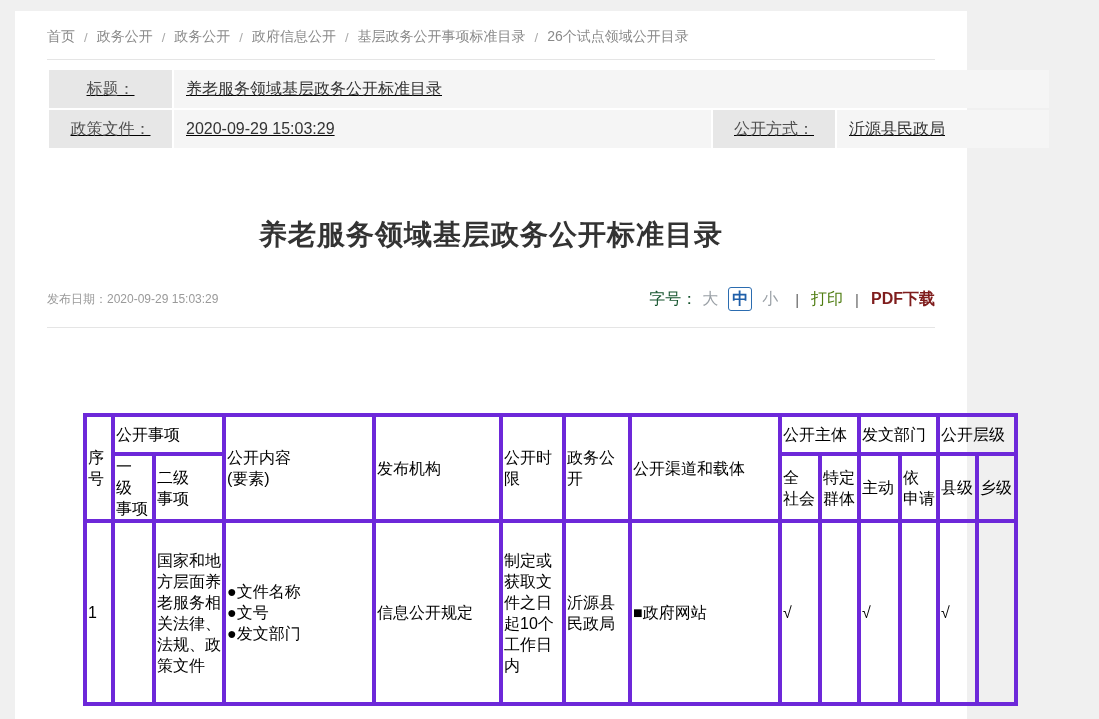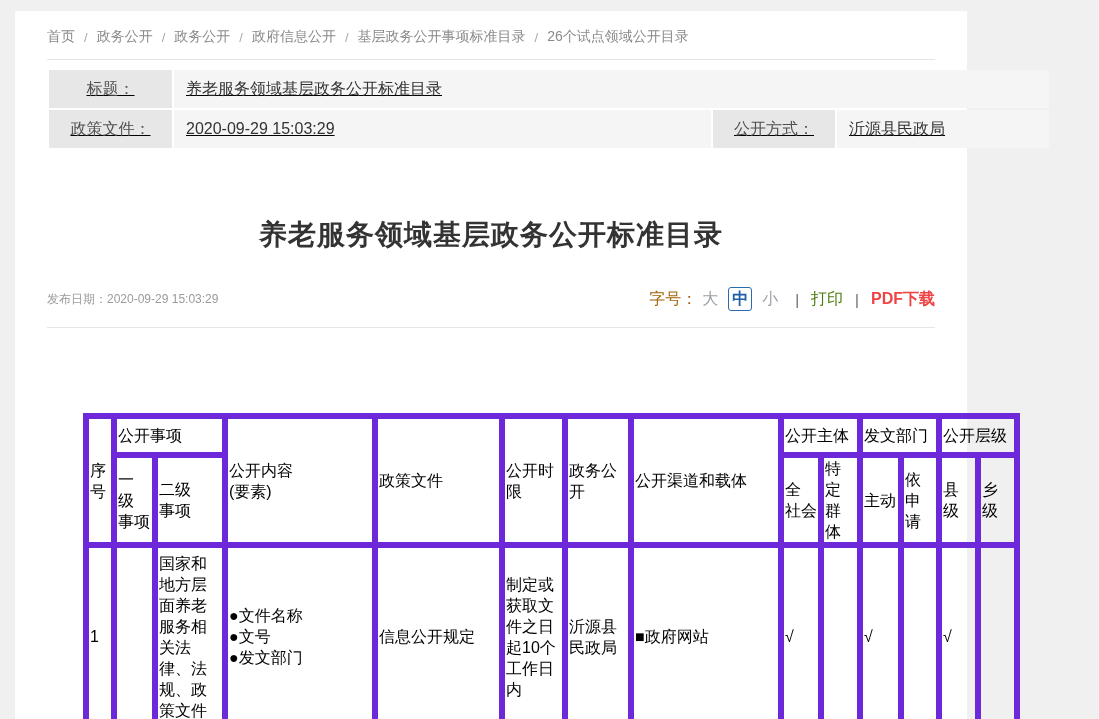--- a/index.html
+++ b/index.html
@@ -54,41 +54,41 @@
     font-size: 28px; font-weight: bold; color: #333;
     letter-spacing: 1px;
   }
   .article-meta {
     margin-top: 32px;
     display: flex; justify-content: space-between; align-items: center;
     height: 26px;
   }
   .pub-date { font-size: 12px; color: #9a9a9a; }
   .tools { display: flex; align-items: center; font-size: 16px; color: #333; }
-  .tools .fs-label { color: #a16207; }
+  .tools .fs-label { color: #14532d; }
   .tools .fs-opt { color: #9aa0a6; margin: 0 5px; cursor: pointer; }
   .tools .fs-opt.active {
     color: #1f5fa9; border: 1px solid #2b6cb0; border-radius: 3px;
     width: 24px; height: 24px; line-height: 22px; text-align: center;
     margin: 0 5px; font-weight: bold;
   }
   .tools .bar { color: #666; margin: 0 12px; font-size: 15px; }
   .tools .print { color: #4d7c0f; cursor: pointer; }
-  .tools .pdf { color: #ef4444; font-weight: bold; cursor: pointer; }
+  .tools .pdf { color: #7f1d1d; font-weight: bold; cursor: pointer; }
   .divider2 { border: none; border-top: 1px solid #e5e5e5; margin-top: 15px; }
 
   
   .catalog-wrap { margin-top: 85px; margin-left: 36px; }
   table.catalog {
     width: 931px; table-layout: fixed;
     border-collapse: collapse;
     font-size: 16px; color: #000; line-height: 21px;
   }
   table.catalog th, table.catalog td {
-    border: 6px solid #6d28d9;
+    border: 4px solid #6d28d9;
     font-weight: normal;
     text-align: left; vertical-align: middle;
     padding: 0 1px;
     white-space: pre-line;
     overflow: hidden;
   }
   tr.h1 { height: 39px; }
   tr.h2 { height: 66px; }
   tr.data-row { height: 183px; }
 </style>
@@ -167,21 +167,21 @@
           <col style="width:39px">
             <col style="width:39px">
         </colgroup>
         <thead>
           <tr class="h1">
             <th rowspan="2">序
 号</th>
             <th colspan="2">公开事项</th>
             <th rowspan="2">公开内容
 (要素)</th>
-            <th rowspan="2">政策文件</th>
+            <th rowspan="2">发布机构</th>
             <th rowspan="2">公开时
 限</th>
             <th rowspan="2">政务公开</th>
             <th rowspan="2">公开渠道和载体</th>
             <th colspan="2">公开主体</th>
             <th colspan="2">发文部门</th>
             <th colspan="2">公开层级</th>
           </tr>
           <tr class="h2">
             <th>一

